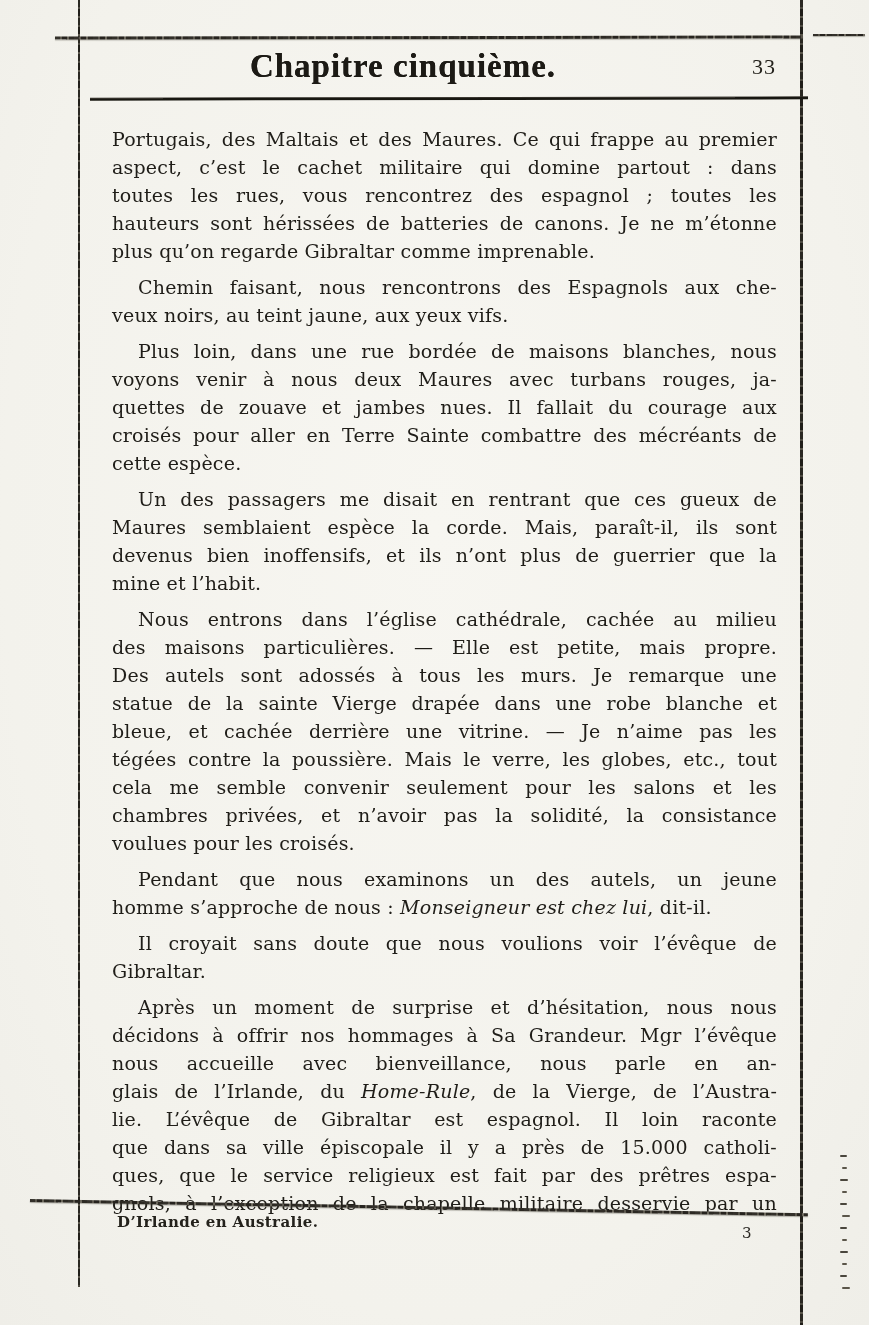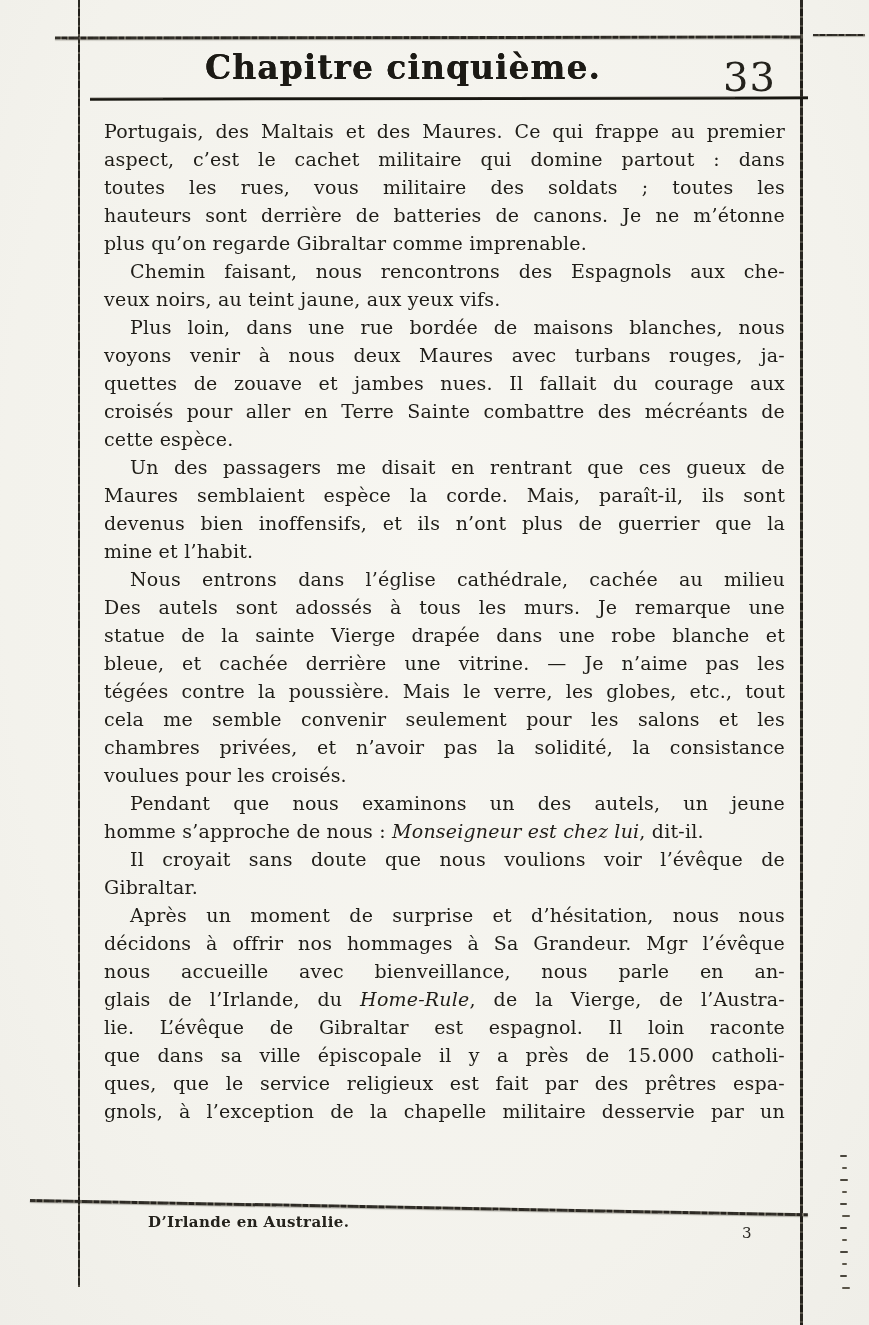--- a/index.html
+++ b/index.html
@@ -25,59 +25,59 @@
   .vline.right{left:800px;top:0;height:1325px;width:3px;}
   .roughline{
     position:absolute;height:3px;
     background:repeating-linear-gradient(90deg,#33302a 0 5px,#5a564c 5px 7px,#26231e 7px 12px,#6b675c 12px 14px,#2c2923 14px 19px);
     box-shadow:0 1px 1px rgba(60,56,46,.35);
   }
   .roughline.top{left:55px;top:36px;width:748px;transform:rotate(-.08deg);}
   .roughline.top-right{left:813px;top:34px;width:52px;height:2px;}
   .roughline.bottom{left:30px;top:1199px;width:778px;transform:rotate(1.05deg);transform-origin:left center;}
   
-  .header-row{position:absolute;left:90px;top:48px;width:712px;height:48px;}
+  .header-row{position:absolute;left:90px;top:48px;width:712px;height:48px;font-family:Liberation Serif, serif;}
   .chapter-title{
     position:absolute;left:0;right:86px;top:0;
     text-align:center;
     font-size:33px;font-weight:bold;
     letter-spacing:1px;
     color:#1c1a15;
     text-shadow:0 0 .6px #1c1a15;
   }
   .folio{
     position:absolute;right:26px;top:6px;
-    font-size:40px;color:#24221c;letter-spacing:1px;
+    font-size:22px;color:#24221c;letter-spacing:1px;
   }
   .header-rule{
     position:absolute;left:90px;top:97px;width:718px;height:3px;
     background:linear-gradient(180deg,#35322b 0 1px,#181711 1px 3px);
     transform:rotate(-.1deg);
   }
   
   .body-text{
     position:absolute;left:104px;top:117px;width:681px;
     font-size:19px;line-height:28px;
     color:#1f1d18;
   }
-  .paragraph{margin:0;}
+  .paragraph{margin:8px;}
   .line{
     text-align:justify;
     text-align-last:justify;
     text-justify:inter-word;
     white-space:normal;
     letter-spacing:.2px;
   }
   .line.last{text-align-last:left;}
   .paragraph.indent .line:first-child{padding-left:26px;}
   .seg.italic{font-style:italic;}
   
   .footer-title{
     position:absolute;left:117px;top:1213px;
-    font-size:15px;font-weight:bold;letter-spacing:.4px;color:#24221c;margin-left:31px;
+    font-size:15px;font-weight:bold;letter-spacing:.4px;color:#24221c;
   }
   .footer-sig{
     position:absolute;left:742px;top:1224px;
     font-size:15px;color:#2a2722;
   }
   
   .edge-marks{position:absolute;left:840px;top:1155px;width:12px;}
   .edge-mark{
     width:7px;height:2px;margin:0 0 10px 0;
     background:#4a463d;border-radius:1px;
@@ -98,22 +98,22 @@
   <div class="header-row">
     <div class="chapter-title">Chapitre cinquième.</div>
     <div class="folio">33</div>
   </div>
   <div class="header-rule"></div>
 
   <div class="body-text" id="body-text">
       <div class="paragraph">
         <div class="line"><span class="seg">Portugais, des Maltais et des Maures. Ce qui frappe au premier</span></div>
         <div class="line"><span class="seg">aspect, c’est le cachet militaire qui domine partout : dans</span></div>
-        <div class="line"><span class="seg">toutes les rues, vous militaire des soldats ; toutes les</span></div>
-        <div class="line"><span class="seg">hauteurs sont derrière de batteries de canons. Je ne m’étonne</span></div>
+        <div class="line"><span class="seg">toutes les rues, vous rencontrez des espagnol ; toutes les</span></div>
+        <div class="line"><span class="seg">hauteurs sont hérissées de batteries de canons. Je ne m’étonne</span></div>
         <div class="line last"><span class="seg">plus qu’on regarde Gibraltar comme imprenable.</span></div>
       </div>
       <div class="paragraph indent">
         <div class="line"><span class="seg">Chemin faisant, nous rencontrons des Espagnols aux che-</span></div>
         <div class="line last"><span class="seg">veux noirs, au teint jaune, aux yeux vifs.</span></div>
       </div>
       <div class="paragraph indent">
         <div class="line"><span class="seg">Plus loin, dans une rue bordée de maisons blanches, nous</span></div>
         <div class="line"><span class="seg">voyons venir à nous deux Maures avec turbans rouges, ja-</span></div>
         <div class="line"><span class="seg">quettes de zouave et jambes nues. Il fallait du courage aux</span></div>
@@ -121,20 +121,21 @@
         <div class="line last"><span class="seg">cette espèce.</span></div>
       </div>
       <div class="paragraph indent">
         <div class="line"><span class="seg">Un des passagers me disait en rentrant que ces gueux de</span></div>
         <div class="line"><span class="seg">Maures semblaient espèce la corde. Mais, paraît-il, ils sont</span></div>
         <div class="line"><span class="seg">devenus bien inoffensifs, et ils n’ont plus de guerrier que la</span></div>
         <div class="line last"><span class="seg">mine et l’habit.</span></div>
       </div>
       <div class="paragraph indent">
         <div class="line"><span class="seg">Nous entrons dans l’église cathédrale, cachée au milieu</span></div>
+        <div class="line"><span class="seg">des maisons particulières. — Elle est petite, mais propre.</span></div>
         <div class="line"><span class="seg">Des autels sont adossés à tous les murs. Je remarque une</span></div>
         <div class="line"><span class="seg">statue de la sainte Vierge drapée dans une robe blanche et</span></div>
         <div class="line"><span class="seg">bleue, et cachée derrière une vitrine. — Je n’aime pas les</span></div>
         <div class="line"><span class="seg">tégées contre la poussière. Mais le verre, les globes, etc., tout</span></div>
         <div class="line"><span class="seg">cela me semble convenir seulement pour les salons et les</span></div>
         <div class="line"><span class="seg">chambres privées, et n’avoir pas la solidité, la consistance</span></div>
         <div class="line last"><span class="seg">voulues pour les croisés.</span></div>
       </div>
       <div class="paragraph indent">
         <div class="line"><span class="seg">Pendant que nous examinons un des autels, un jeune</span></div>

